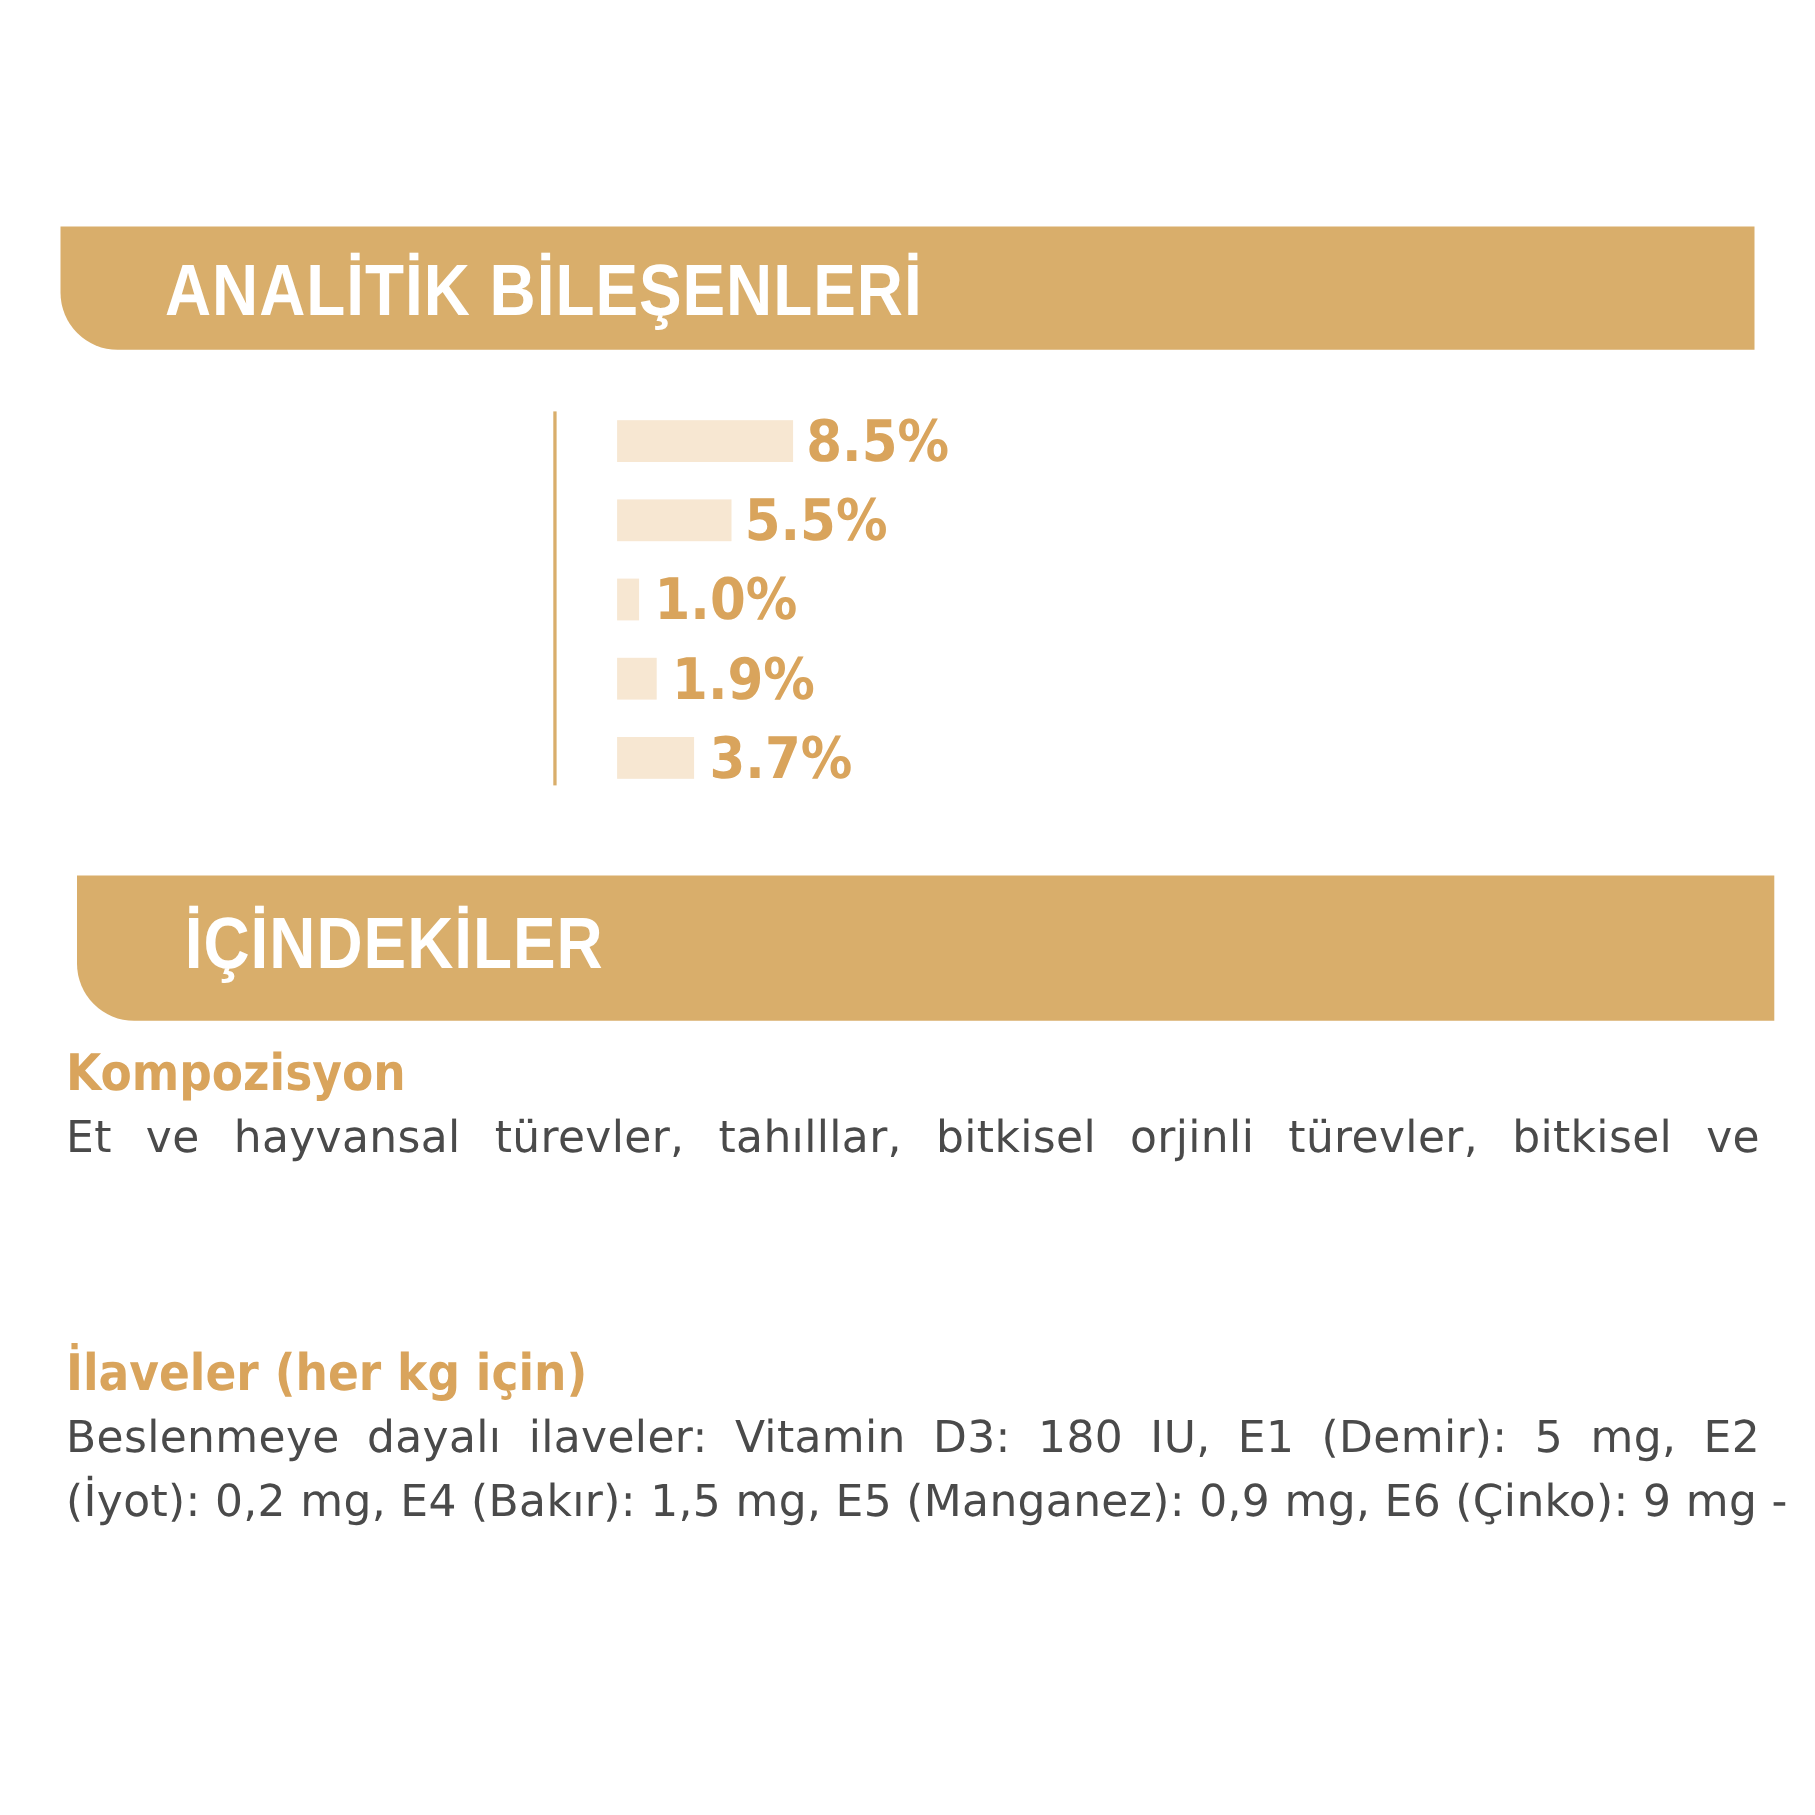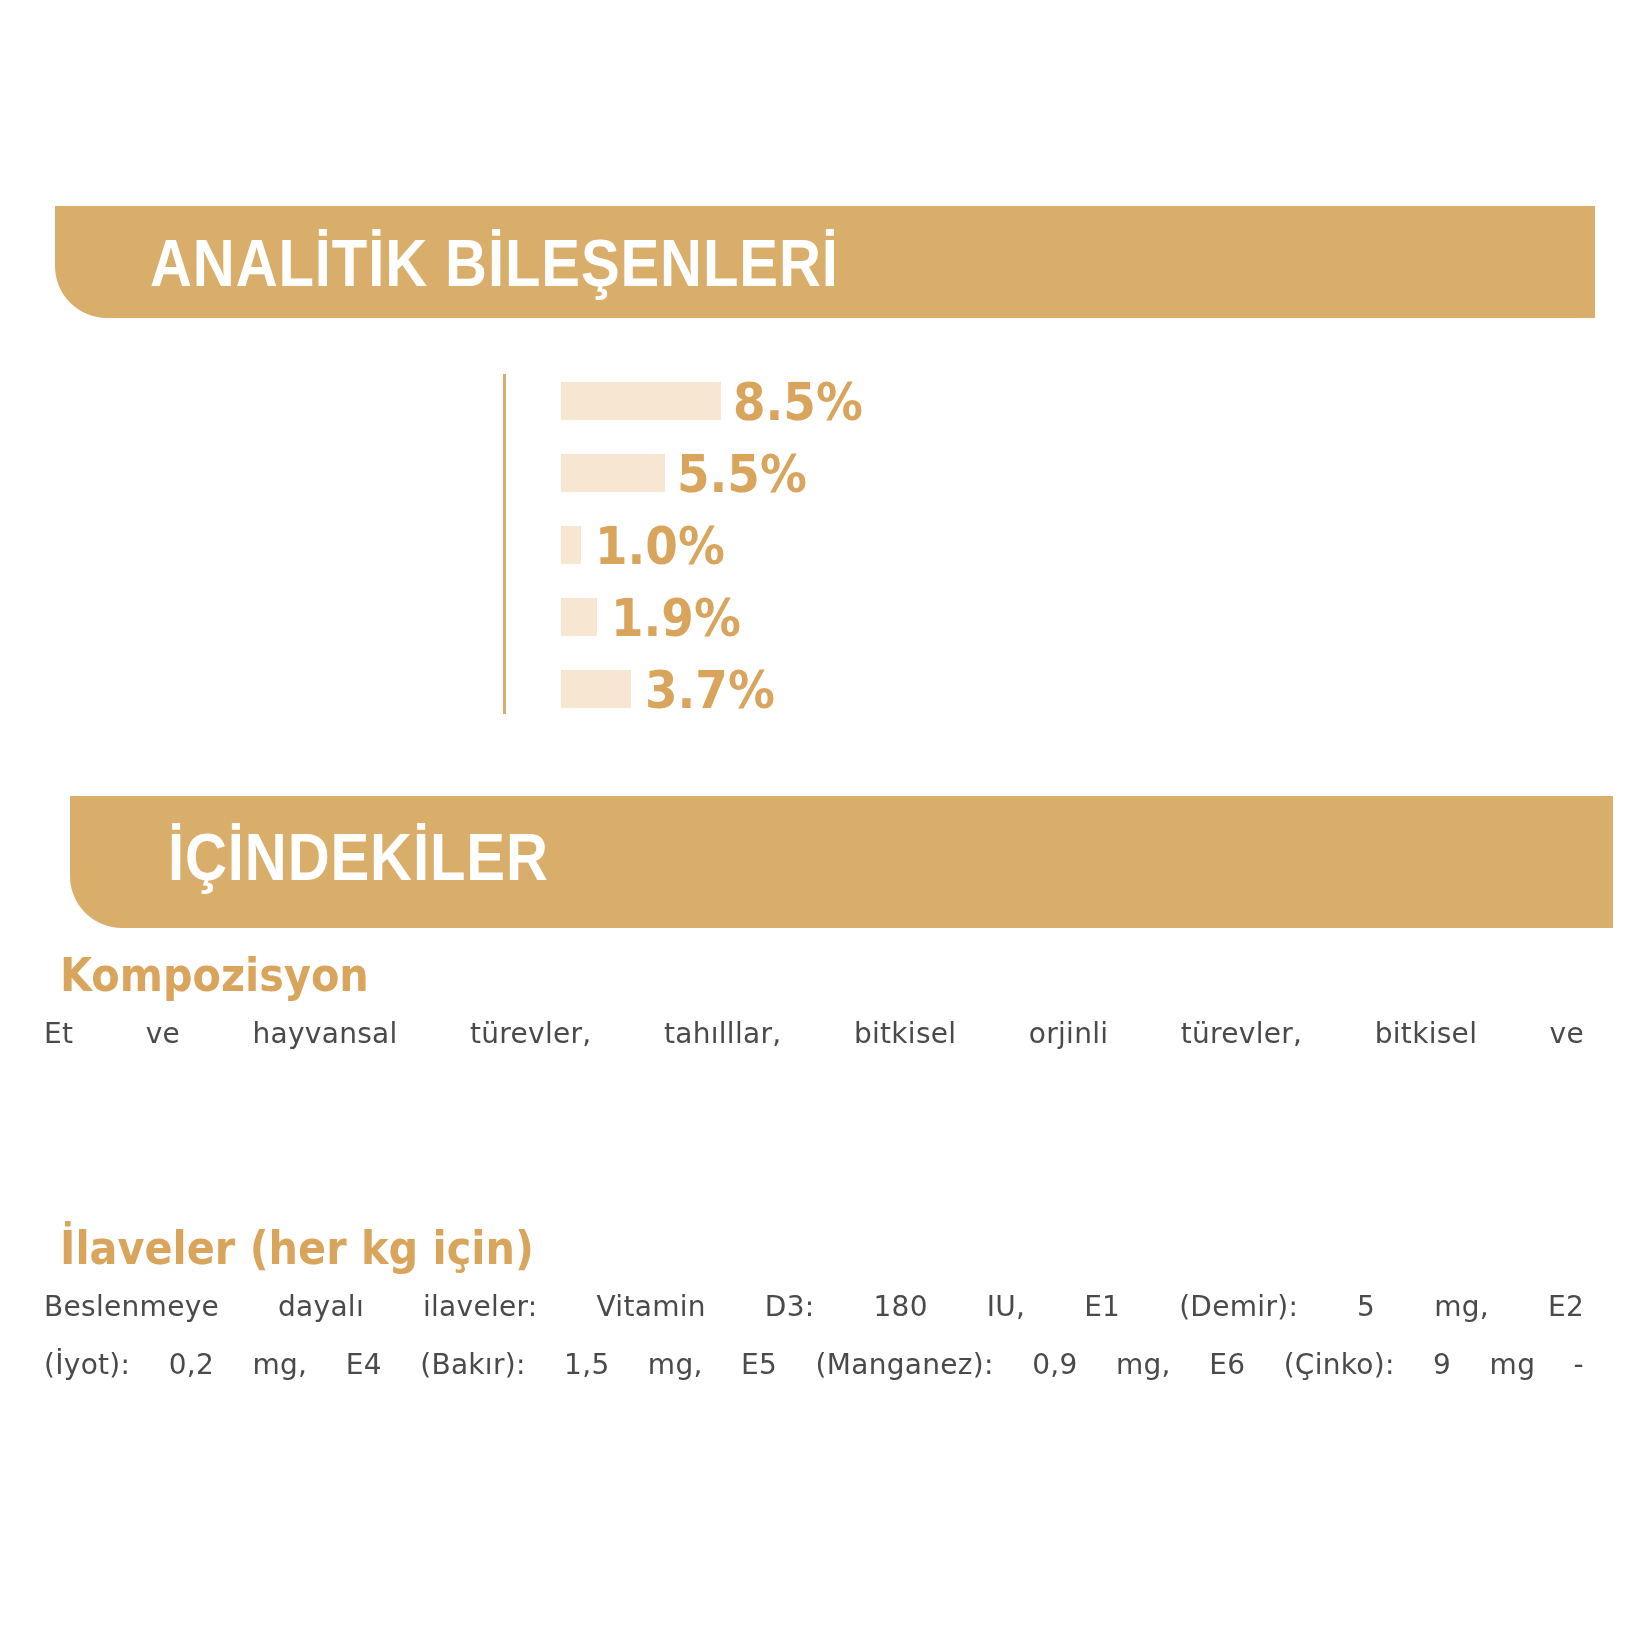--- a/index.html
+++ b/index.html
@@ -17,21 +17,21 @@
 
   .nutr { position: absolute; left: 0; top: 0; }
   .divider { position: absolute; left: 503px; top: 374px; width: 3px; height: 340px; background: #d9ae6b; }
   .row-bar { position: absolute; left: 561px; height: 38px; background: #f7e7d2; }
   .row-val { position: absolute; color: #d9a45c; font-weight: bold; font-size: 52px; line-height: 1;
              white-space: nowrap; font-family: "DejaVu Sans", sans-serif; transform: scaleX(0.9); transform-origin: left center; }
 
   .section-head { position: absolute; left: 60px; color: #d9a45c; font-weight: bold; font-size: 46px;
                   line-height: 1; white-space: nowrap; font-family: "DejaVu Sans", sans-serif;
                   transform: scaleX(0.9); transform-origin: left center; }
-  .para { position: absolute; left: 44px; width: 1540px; color: #4a4a4a; font-size: 28px; line-height: 58px;
+  .para { position: absolute; left: 60px; width: 1540px; color: #4a4a4a; font-size: 40px; line-height: 58px;
           text-align: justify; text-align-last: left; font-family: "DejaVu Sans", sans-serif;
           letter-spacing: 0.3px; }
   .para .ln { display: block; text-align: justify; text-align-last: justify; white-space: nowrap; }
   .para .ln.last { text-align-last: left; }
   .caret { display: inline-block; width: 2px; height: 42px; background: #4a4a4a; vertical-align: -8px; margin: 0 -1px; }
 </style>
 </head>
 <body>
 
 <div id="banner1" class="banner">

